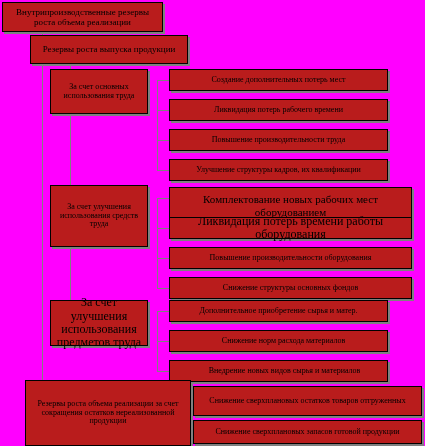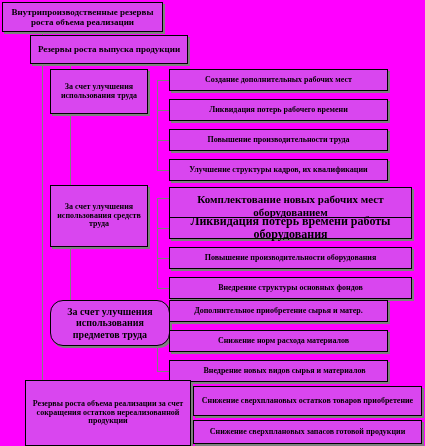--- a/index.html
+++ b/index.html
@@ -15,32 +15,31 @@
   }
   #canvas {
     position: relative;
     width: 425px;
     height: 446px;
     background: #FF00FF;
   }
   .box {
     position: absolute;
     box-sizing: border-box;
-    background: #d946ef;
+    background: #b91c1c;
     border: 1px solid #000000;
     box-shadow: 2px 2px 0 0 #808080;
     display: flex;
     align-items: center;
     justify-content: flex-start;
     text-align: center;
     color: #000000;
     line-height: 1.12;
     padding: 1px 2px;
     z-index: 3;
-    font-weight: bold;
   }
   .box span {
     display: block;
     width: 100%;
   }
   .ln {
     position: absolute;
     background: #808080;
     z-index: 1;
   }
@@ -86,24 +85,24 @@
 
   <div class="box" style="left:2px; top:2px; width:161px; height:30px; font-size:9px;">
     <span>Внутрипроизводственные резервы роста объема реализации</span>
   </div>
 
   <div class="box" style="left:30px; top:35px; width:158px; height:29px; font-size:9px;">
     <span>Резервы роста выпуска продукции</span>
   </div>
 
   <div class="box" style="left:50px; top:69px; width:98px; height:45px; font-size:8px;">
-    <span>За счет улучшения использования труда</span>
+    <span>За счет основных использования труда</span>
   </div>
   <div class="box" style="left:169px; top:69px; width:219px; height:22px; font-size:8px;">
-    <span>Создание дополнительных рабочих мест</span>
+    <span>Создание дополнительных потерь мест</span>
   </div>
   <div class="box" style="left:169px; top:99px; width:219px; height:22px; font-size:8px;">
     <span>Ликвидация потерь рабочего времени</span>
   </div>
   <div class="box" style="left:169px; top:129px; width:219px; height:22px; font-size:8px;">
     <span>Повышение производительности труда</span>
   </div>
   <div class="box" style="left:169px; top:159px; width:219px; height:22px; font-size:8px;">
     <span>Улучшение структуры кадров, их квалификации</span>
   </div>
@@ -114,39 +113,39 @@
   <div class="box" style="left:169px; top:187px; width:243px; height:37px; font-size:11px;">
     <span>Комплектование новых рабочих мест оборудованием</span>
   </div>
   <div class="box" style="left:169px; top:217px; width:243px; height:22px; font-size:12px;">
     <span>Ликвидация потерь времени работы оборудования</span>
   </div>
   <div class="box" style="left:169px; top:247px; width:243px; height:22px; font-size:8px;">
     <span>Повышение производительности оборудования</span>
   </div>
   <div class="box" style="left:169px; top:277px; width:243px; height:22px; font-size:8px;">
-    <span>Внедрение структуры основных фондов</span>
+    <span>Снижение структуры основных фондов</span>
   </div>
 
-  <div class="box" style="left:50px; top:300px; width:120px; height:46px; font-size:10px;border-radius:13px;">
+  <div class="box" style="left:50px; top:300px; width:98px; height:46px; font-size:12px;">
     <span>За счет улучшения использования предметов труда</span>
   </div>
   <div class="box" style="left:169px; top:300px; width:219px; height:22px; font-size:8px;">
     <span>Дополнительное приобретение сырья и матер.</span>
   </div>
   <div class="box" style="left:169px; top:330px; width:219px; height:22px; font-size:8px;padding-left:12px;">
     <span>Снижение норм расхода материалов</span>
   </div>
   <div class="box" style="left:169px; top:360px; width:219px; height:22px; font-size:8px;padding-left:14px;">
     <span>Внедрение новых видов сырья и материалов</span>
   </div>
 
   <div class="box" style="left:25px; top:380px; width:166px; height:66px; font-size:8px;">
     <span>Резервы роста объема реализации за счет сокращения остатков нереализованной продукции</span>
   </div>
   <div class="box" style="left:193px; top:386px; width:229px; height:30px; font-size:8px;">
-    <span>Снижение сверхплановых остатков товаров приобретение</span>
+    <span>Снижение сверхплановых остатков товаров отгруженных</span>
   </div>
   <div class="box" style="left:193px; top:420px; width:229px; height:24px; font-size:8px;">
     <span>Снижение сверхплановых запасов готовой продукции</span>
   </div>
 
 </div>
 
 </body></html>

